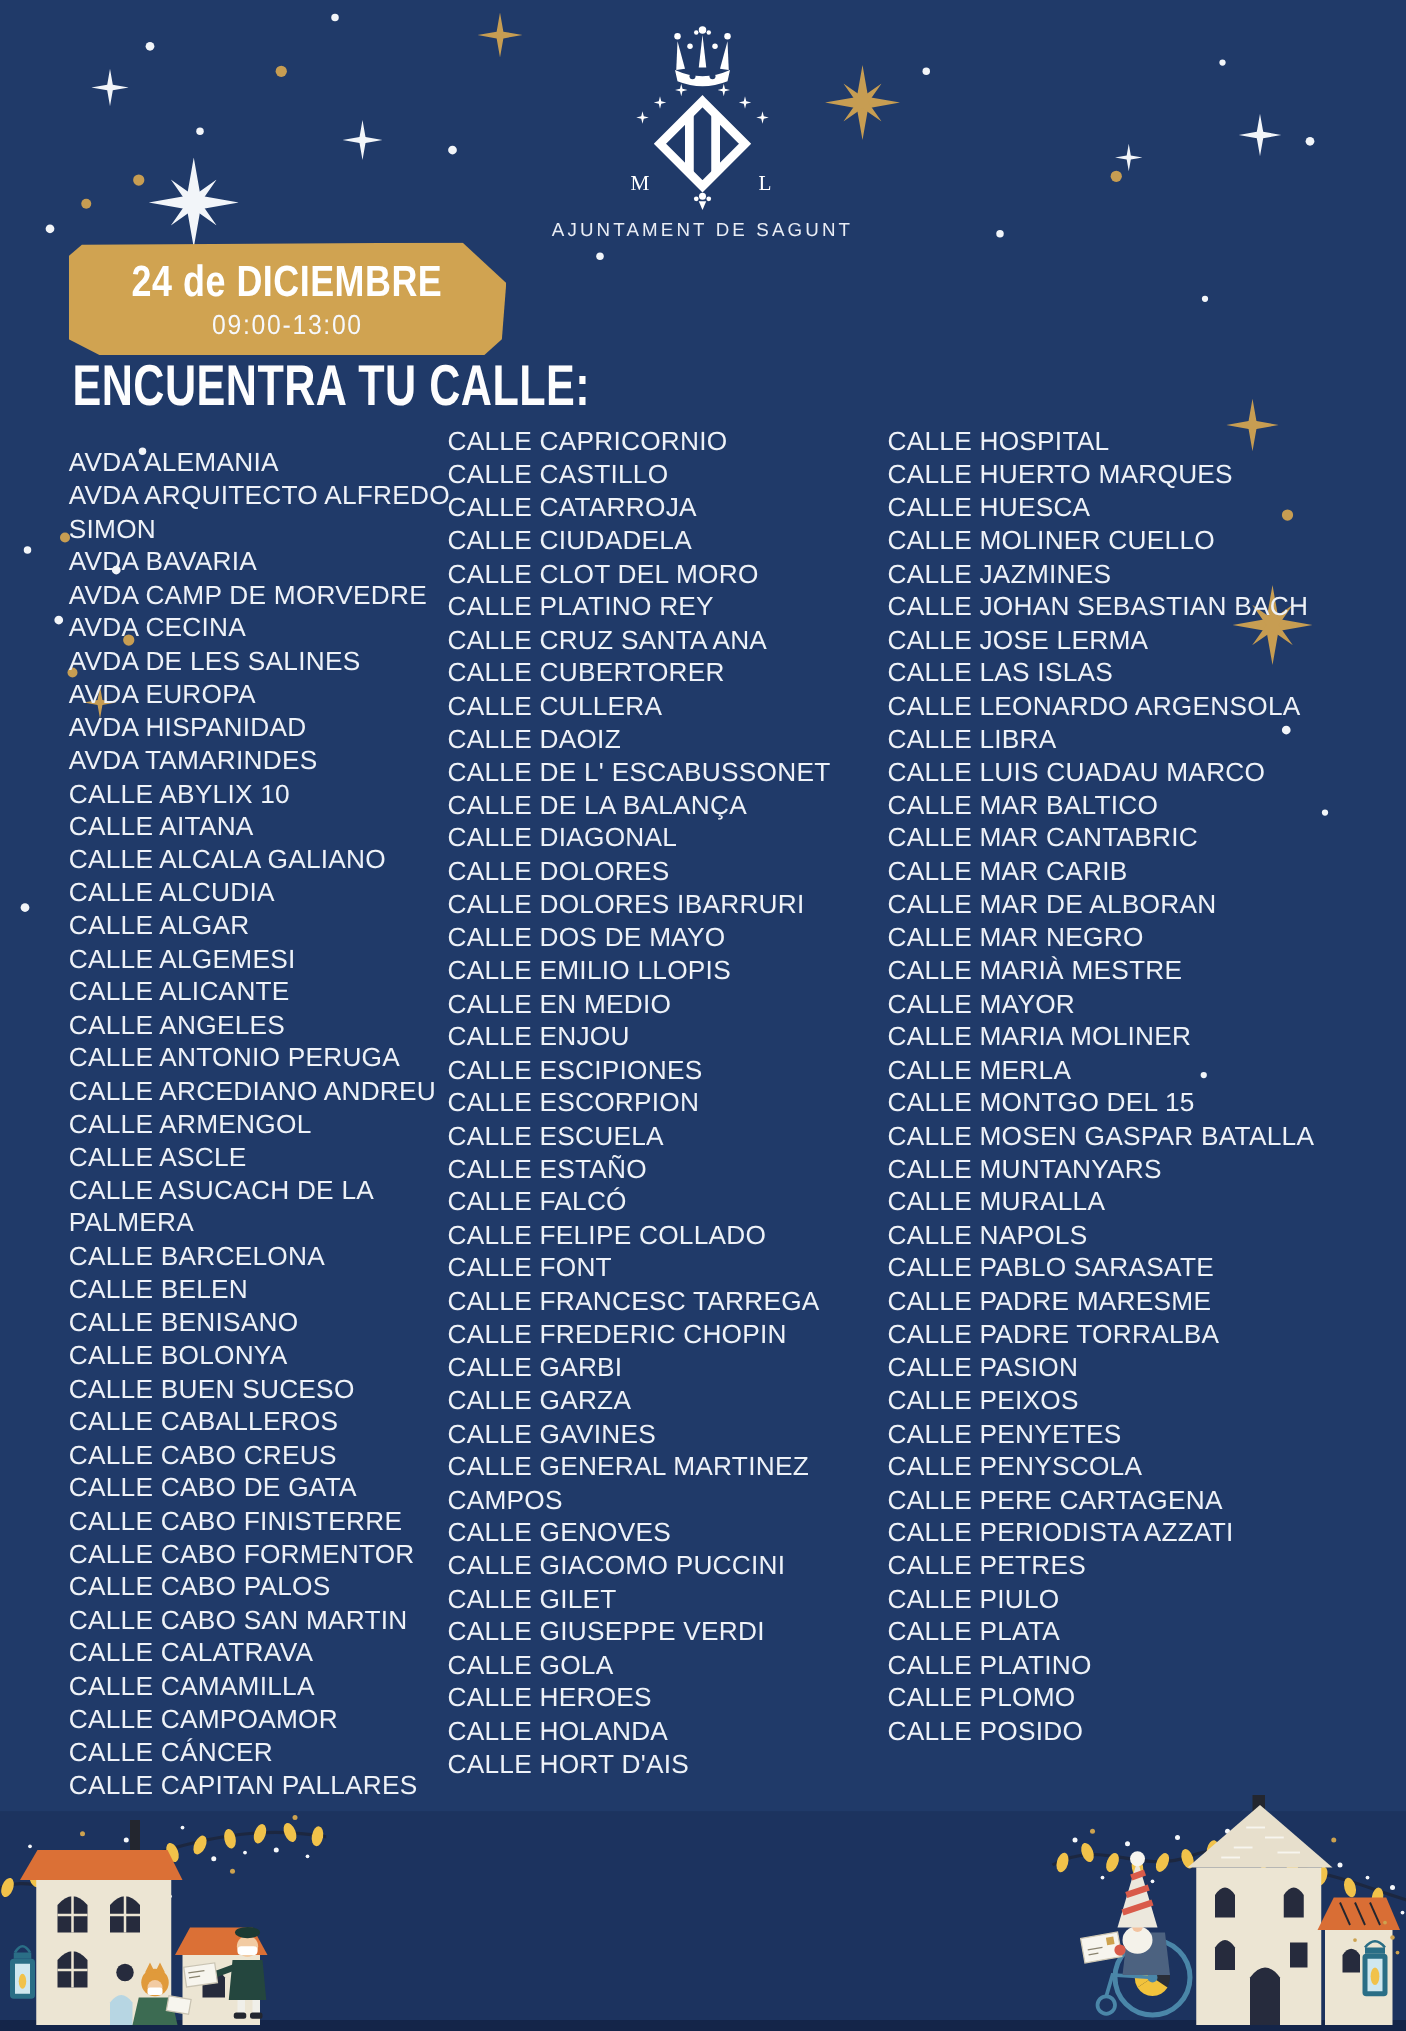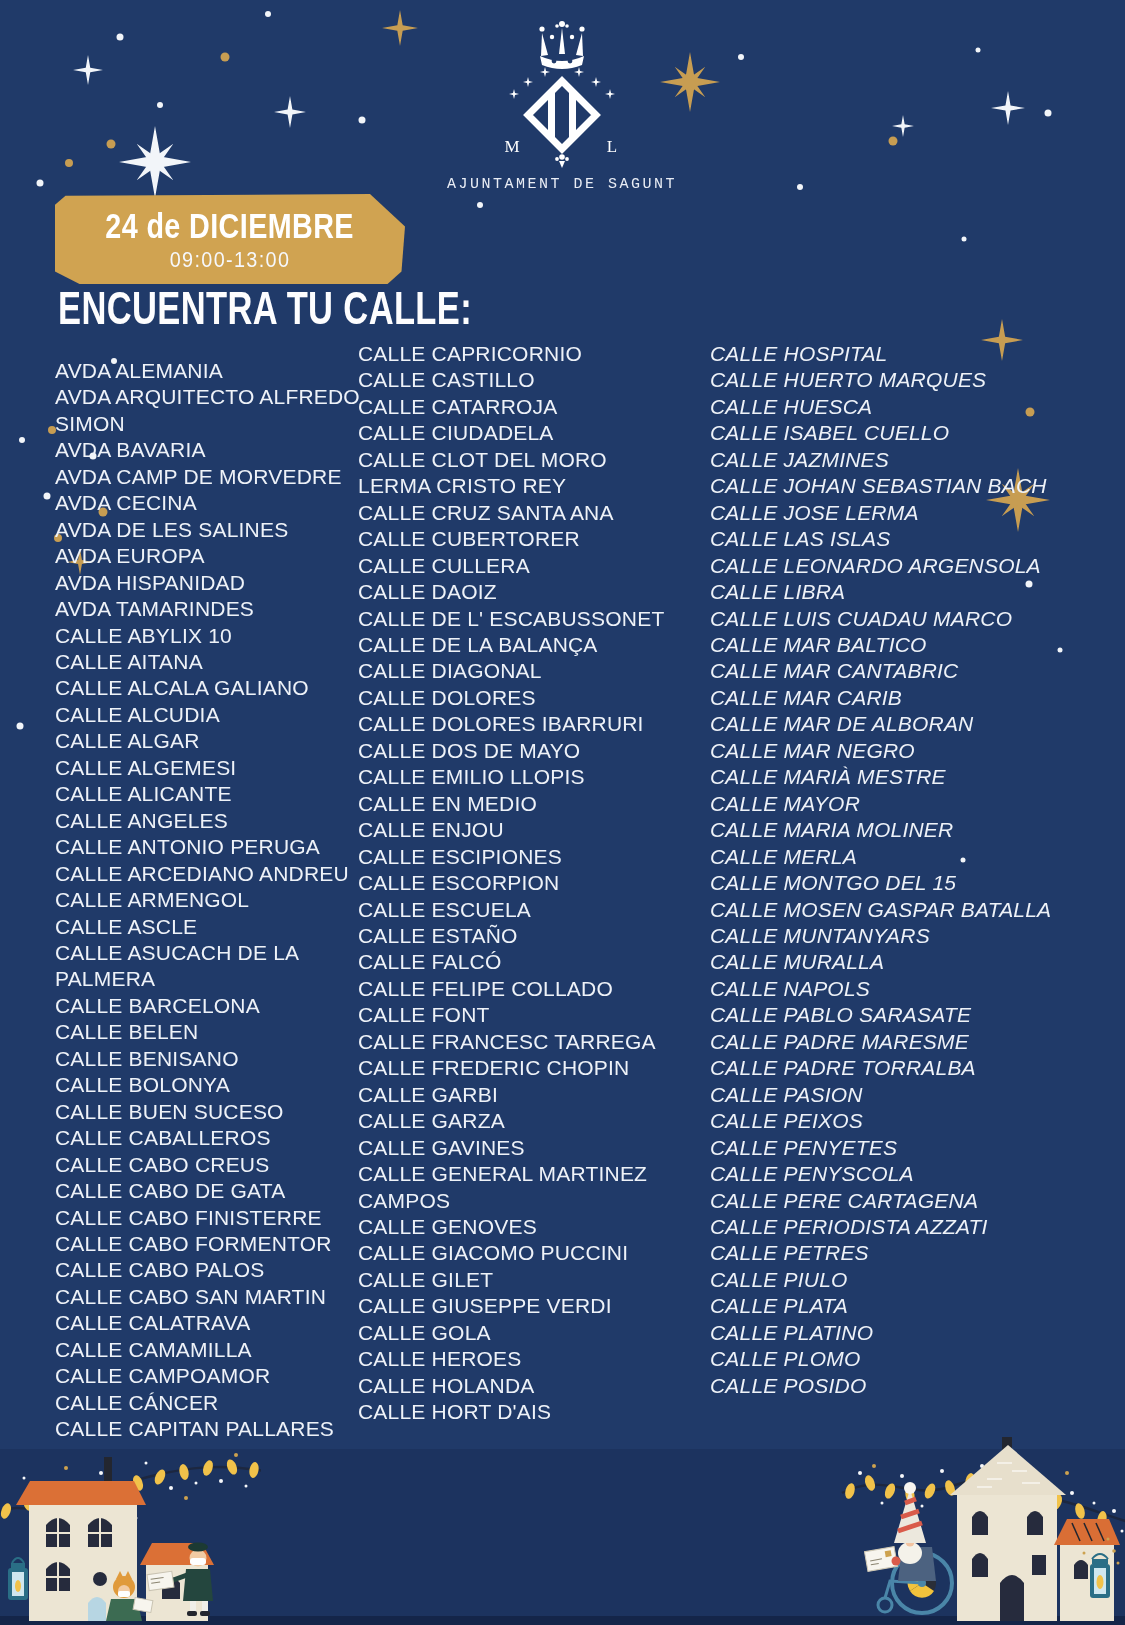--- a/index.html
+++ b/index.html
@@ -14,39 +14,39 @@
   .deco{position:absolute;transform:translate(-50%,-50%);}
   .deco.dot{border-radius:50%;}
   .deco.sparkle4{clip-path:polygon(50% 0,57.5% 42.5%,100% 50%,57.5% 57.5%,50% 100%,42.5% 57.5%,0 50%,42.5% 42.5%);}
   .star8wrap{position:absolute;transform:translate(-50%,-50%);}
   .star8wrap .arm{position:absolute;inset:0;clip-path:polygon(50% 0,57.5% 42.5%,100% 50%,57.5% 57.5%,50% 100%,42.5% 57.5%,0 50%,42.5% 42.5%);}
   .star8wrap .arm.diag{transform:rotate(45deg) scale(.72);}
 
   
   .logo{position:absolute;left:462px;top:10px;width:200px;height:160px;z-index:2;}
   .org-name{position:absolute;left:382px;top:176px;width:360px;text-align:center;color:#e9edf5;
-            font-size:15px;letter-spacing:2.5px;z-index:2;font-family:Liberation Mono, monospace;}
+            font-size:15px;letter-spacing:2.5px;z-index:2;}
 
   
   .banner{position:absolute;left:55px;top:194px;width:350px;height:90px;background:#d0a351;z-index:2;
           clip-path:polygon(0 12%,3% 2%,90% 0,100% 36%,99% 86%,95% 100%,7% 100%,0 86%);
           display:flex;flex-direction:column;align-items:center;justify-content:center;gap:1px;}
   .banner-date{font-size:35px;font-weight:700;color:#ffffff;transform:scaleX(.82);white-space:nowrap;letter-spacing:.5px;}
   .banner-time{font-size:22px;color:#f6f8fc;transform:scaleX(.9);letter-spacing:1.5px;}
 
   .page-title{position:absolute;left:58px;top:281px;z-index:2;color:#fdfdfe;font-size:46px;font-weight:700;
               letter-spacing:.5px;white-space:nowrap;transform:scaleX(.75);transform-origin:left top;}
 
   
   .street-col{position:absolute;z-index:2;margin:0;padding:0;list-style:none;color:#eef2f8;
               font-size:21px;line-height:26.45px;letter-spacing:.2px;}
   .street-col li{white-space:pre-line;}
   .col1{left:55px;top:358px;width:322px;}
   .col2{left:358px;top:341px;width:332px;}
-  .col3{left:710px;top:341px;width:412px;font-style:italic;}
+  .col3{left:710px;top:341px;width:412px;}
 
   .illus{position:absolute;z-index:3;}
   .illus-left{left:-4px;bottom:0;}
   .illus-right{right:-2px;bottom:0;}
 </style>
 </head>
 <body>
 
 <div class="poster">
 
@@ -201,21 +201,21 @@
       <li>CALLE CAMPOAMOR</li>
       <li>CALLE CÁNCER</li>
       <li>CALLE CAPITAN PALLARES</li>
     </ul>
   <ul class="street-col col2">
       <li>CALLE CAPRICORNIO</li>
       <li>CALLE CASTILLO</li>
       <li>CALLE CATARROJA</li>
       <li>CALLE CIUDADELA</li>
       <li>CALLE CLOT DEL MORO</li>
-      <li>LERMA CRISTO REY</li>
+      <li>CALLE PLATINO REY</li>
       <li>CALLE CRUZ SANTA ANA</li>
       <li>CALLE CUBERTORER</li>
       <li>CALLE CULLERA</li>
       <li>CALLE DAOIZ</li>
       <li>CALLE DE L' ESCABUSSONET</li>
       <li>CALLE DE LA BALANÇA</li>
       <li>CALLE DIAGONAL</li>
       <li>CALLE DOLORES</li>
       <li>CALLE DOLORES IBARRURI</li>
       <li>CALLE DOS DE MAYO</li>
@@ -242,21 +242,21 @@
       <li>CALLE GIUSEPPE VERDI</li>
       <li>CALLE GOLA</li>
       <li>CALLE HEROES</li>
       <li>CALLE HOLANDA</li>
       <li>CALLE HORT D'AIS</li>
     </ul>
   <ul class="street-col col3">
       <li>CALLE HOSPITAL</li>
       <li>CALLE HUERTO MARQUES</li>
       <li>CALLE HUESCA</li>
-      <li>CALLE ISABEL CUELLO</li>
+      <li>CALLE MOLINER CUELLO</li>
       <li>CALLE JAZMINES</li>
       <li>CALLE JOHAN SEBASTIAN BACH</li>
       <li>CALLE JOSE LERMA</li>
       <li>CALLE LAS ISLAS</li>
       <li>CALLE LEONARDO ARGENSOLA</li>
       <li>CALLE LIBRA</li>
       <li>CALLE LUIS CUADAU MARCO</li>
       <li>CALLE MAR BALTICO</li>
       <li>CALLE MAR CANTABRIC</li>
       <li>CALLE MAR CARIB</li>

